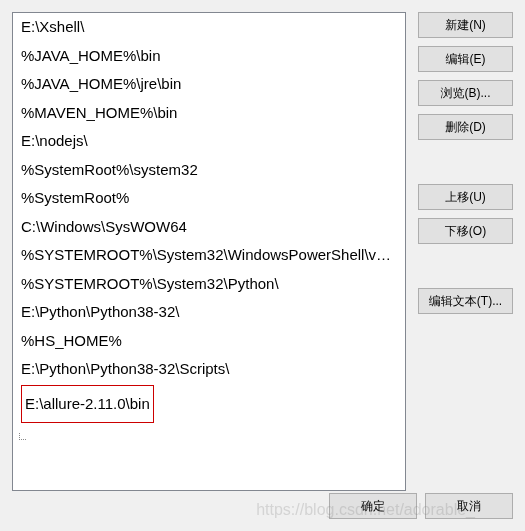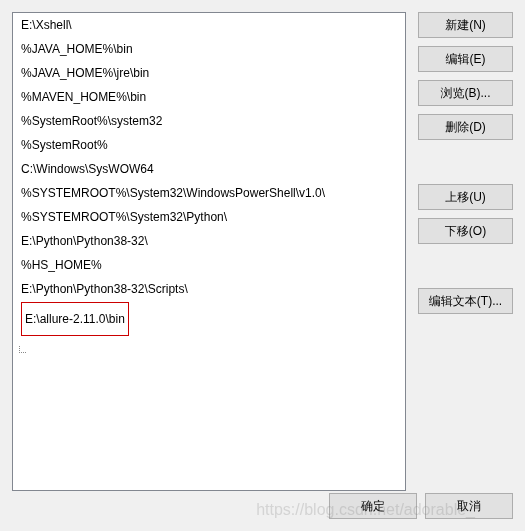--- a/index.html
+++ b/index.html
@@ -32,21 +32,21 @@
     .listbox {
       flex: 1;
       background: #ffffff;
       border: 1px solid #828790;
       overflow-y: auto;
       overflow-x: hidden;
       min-height: 0;
     }
     .list-item {
       padding: 3px 8px;
-      font-size: 12px;
+      font-size: 15px;
       color: #000;
       white-space: nowrap;
       overflow: hidden;
       text-overflow: ellipsis;
       line-height: 1.5;
     }
     .list-item.highlighted {
       outline: 1px solid #c00;
       outline-offset: -1px;
       display: inline-block;
@@ -112,20 +112,21 @@
 </head>
 <body>
 
 <div class="dialog">
   <div class="main-area">
     <div class="listbox" id="listbox">
         <div class="list-item">E:\Xshell\</div>
         <div class="list-item">%JAVA_HOME%\bin</div>
         <div class="list-item">%JAVA_HOME%\jre\bin</div>
         <div class="list-item">%MAVEN_HOME%\bin</div>
+        <div class="list-item">E:\nodejs\</div>
         <div class="list-item">%SystemRoot%\system32</div>
         <div class="list-item">%SystemRoot%</div>
         <div class="list-item">C:\Windows\SysWOW64</div>
         <div class="list-item">%SYSTEMROOT%\System32\WindowsPowerShell\v1.0\</div>
         <div class="list-item">%SYSTEMROOT%\System32\Python\</div>
         <div class="list-item">E:\Python\Python38-32\</div>
         <div class="list-item">%HS_HOME%</div>
         <div class="list-item">E:\Python\Python38-32\Scripts\</div>
         <div class="highlight-wrapper"><span class="list-item highlighted">E:\allure-2.11.0\bin</span></div>
         <div class="placeholder-row"></div>

